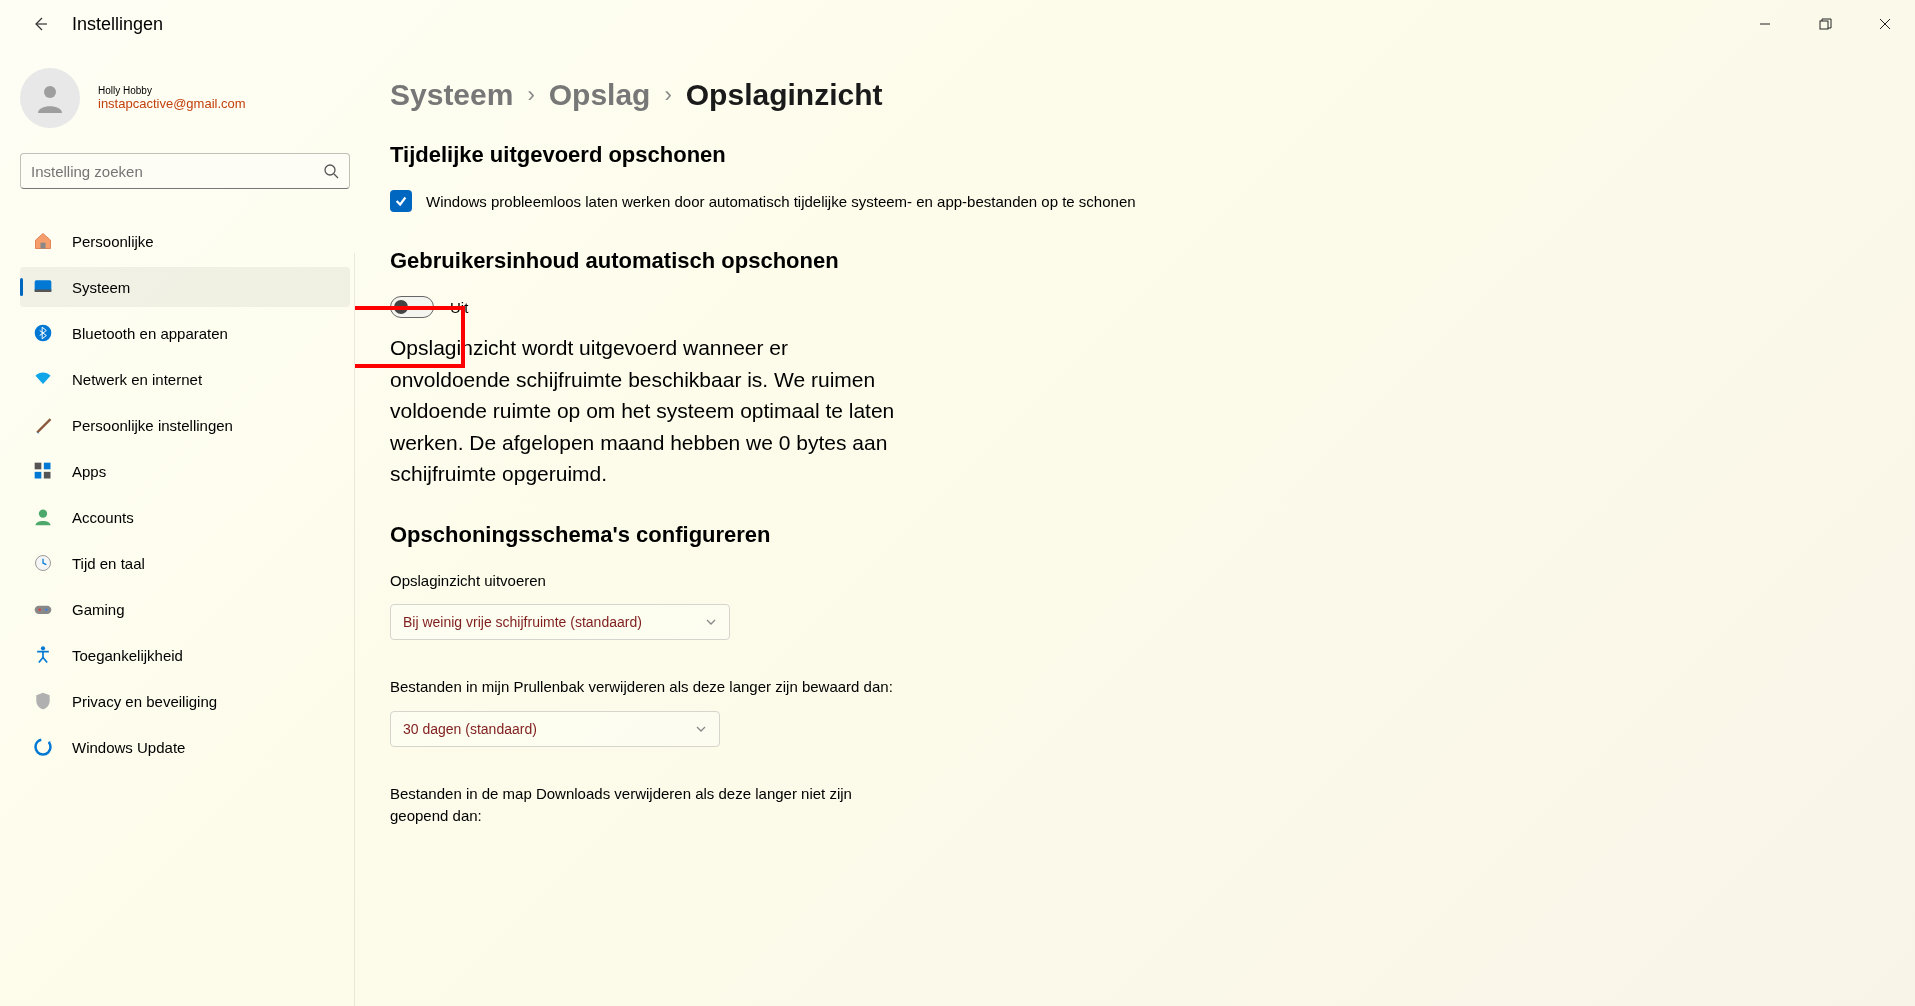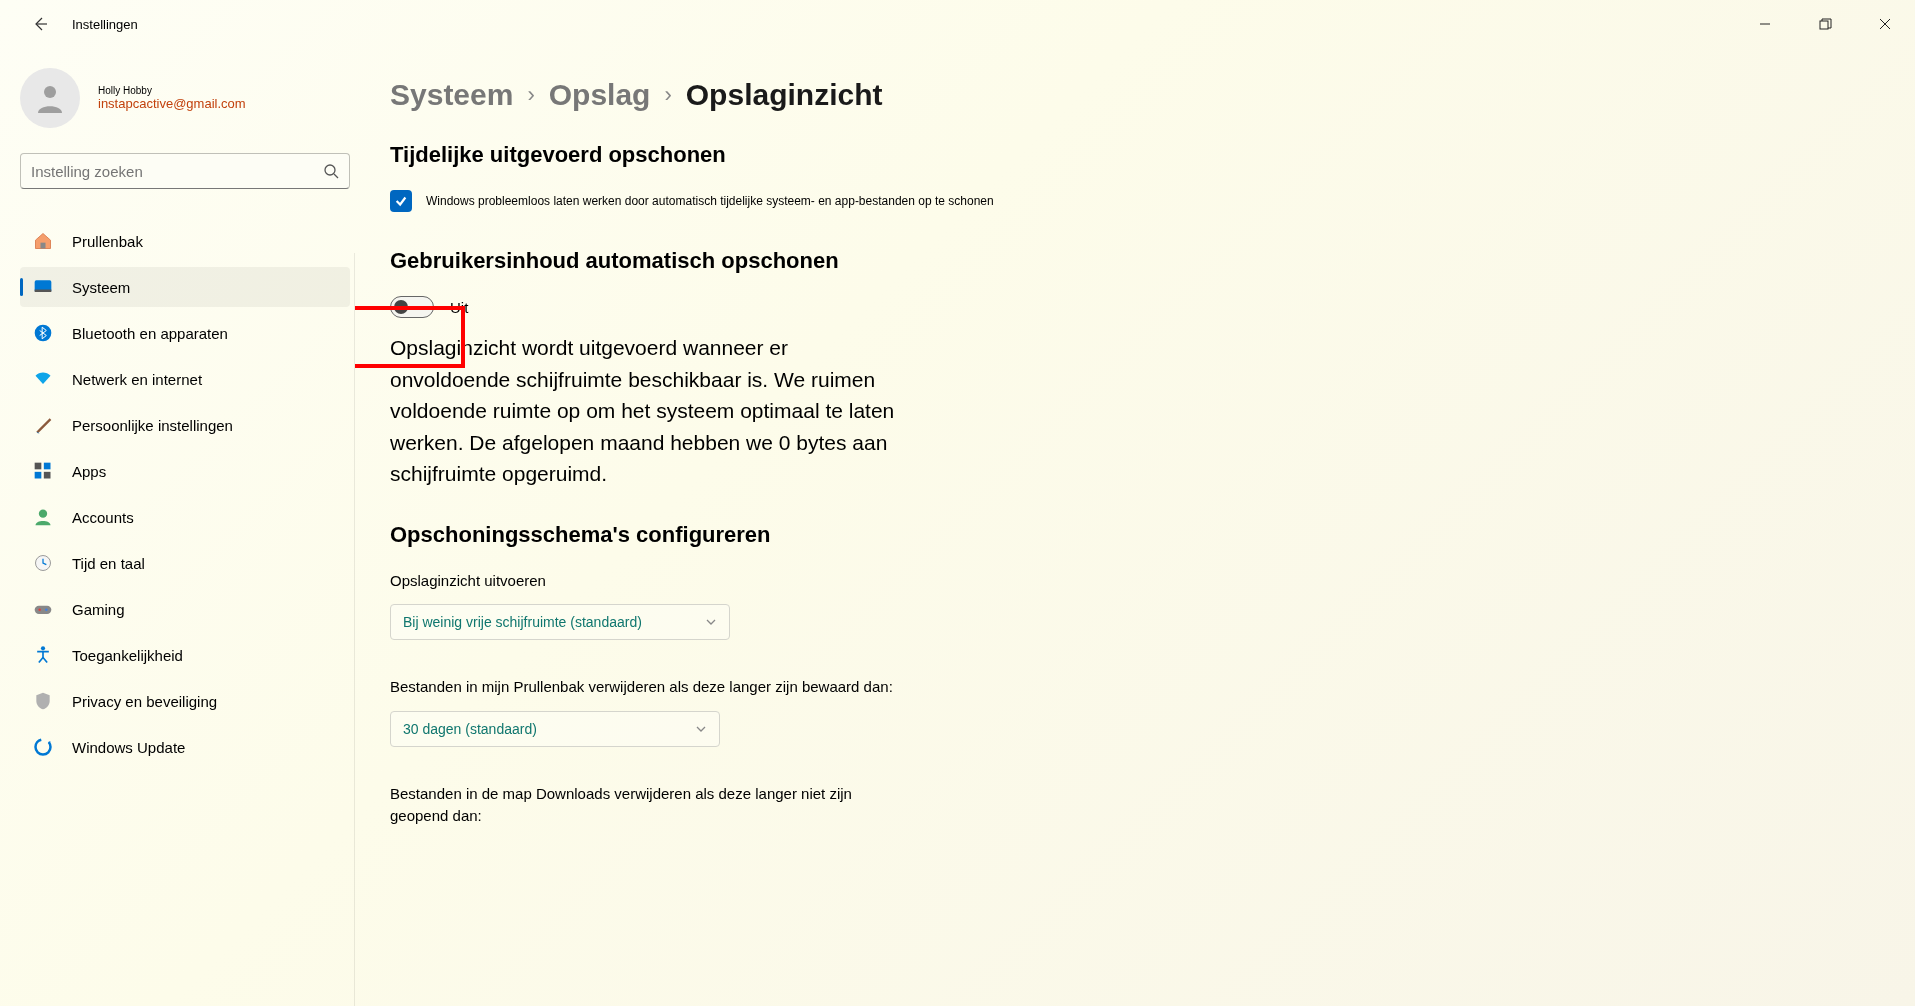--- a/index.html
+++ b/index.html
@@ -25,21 +25,21 @@
   width: 40px;
   height: 40px;
   display: flex;
   align-items: center;
   justify-content: center;
   border-radius: 4px;
 }
 .back-btn svg { width: 16px; height: 16px; }
 .title-text {
   margin-left: 12px;
-  font-size: 13px;
+  font-size: 18px;
 }
 .window-controls {
   margin-left: auto;
   display: flex;
 }
 .win-btn {
   width: 60px;
   height: 40px;
   display: flex;
   align-items: center;
@@ -167,21 +167,21 @@
   width: 22px;
   height: 22px;
   background: #0067c0;
   border-radius: 4px;
   display: flex;
   align-items: center;
   justify-content: center;
   margin-right: 14px;
 }
 .checkbox svg { stroke: #fff; stroke-width: 2.5; fill: none; width: 14px; height: 14px; }
-.check-label { font-size: 12px; }
+.check-label { font-size: 15px; }
 .toggle-row {
   display: flex;
   align-items: center;
   margin-bottom: 14px;
 }
 .toggle {
   width: 44px;
   height: 22px;
   border: 1px solid #666;
   border-radius: 11px;
@@ -218,21 +218,21 @@
 }
 .dropdown {
   display: flex;
   align-items: center;
   justify-content: space-between;
   width: 340px;
   height: 36px;
   border: 1px solid #d5d5cd;
   border-radius: 4px;
   padding: 0 12px;
-  color: #0f766e;
+  color: #7f1d1d;
   background: rgba(255,255,255,0.3);
   margin-bottom: 36px;
 }
 .dropdown.short { width: 330px; }
 .dropdown svg { width: 12px; height: 12px; stroke: #888; fill: none; }
 </style>
 </head>
 <body>
 
 <div class="titlebar">
@@ -287,21 +287,21 @@
     </div>
 
     <ul class="nav-list">
       <li class="nav-item">
         <span class="nav-icon">
             <svg viewBox="0 0 24 24" width="20" height="20">
               <path d="M3 11 L12 3 L21 11 L21 21 L3 21 Z" fill="#f59e6c" stroke="#d97748"></path>
               <rect x="9" y="14" width="6" height="7" fill="#888"></rect>
             </svg>
           </span>
-        <span class="nav-label">Prullenbak</span>
+        <span class="nav-label">Persoonlijke</span>
       </li>
       <li class="nav-item selected">
         <span class="nav-icon">
             <svg viewBox="0 0 24 24" width="20" height="20">
               <rect x="2" y="4" width="20" height="14" rx="2" fill="#0078d4"></rect>
               <rect x="2" y="15" width="20" height="3" fill="#555"></rect>
             </svg>
           </span>
         <span class="nav-label">Systeem</span>
       </li>

